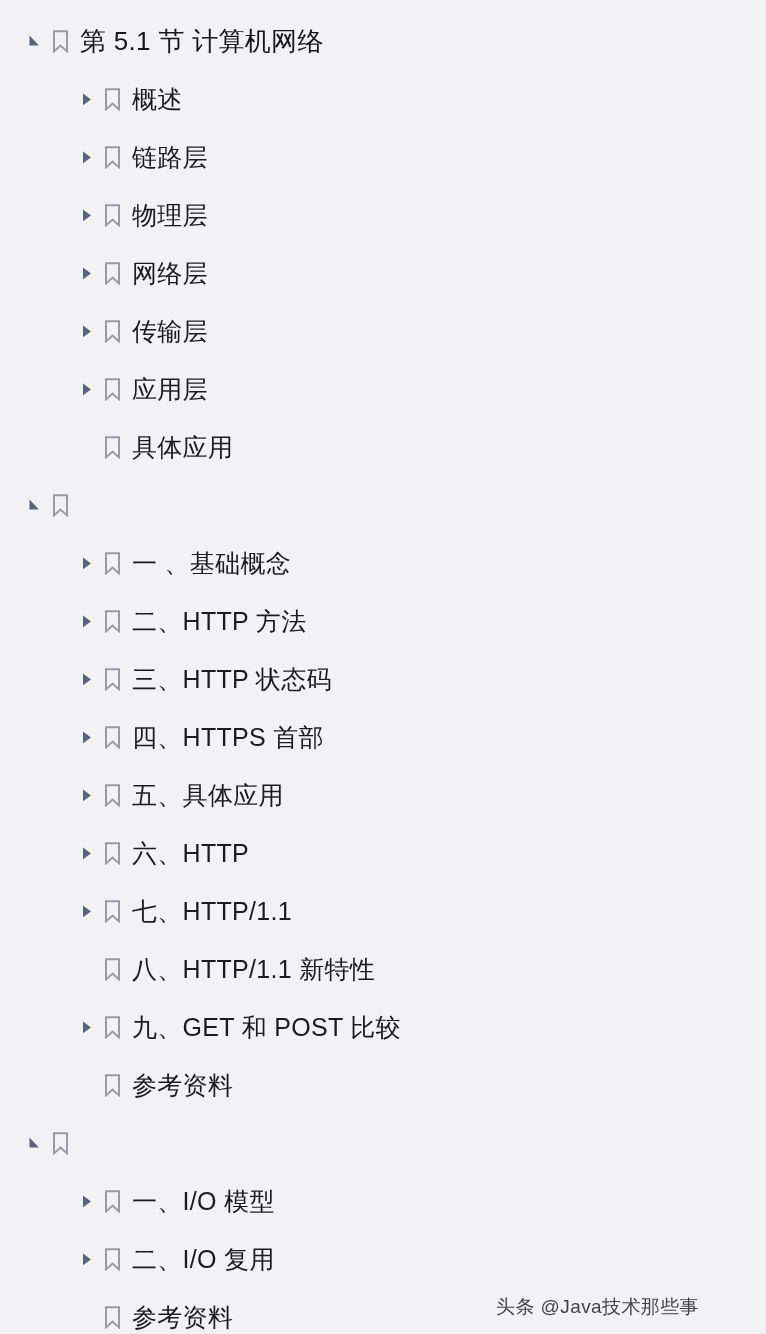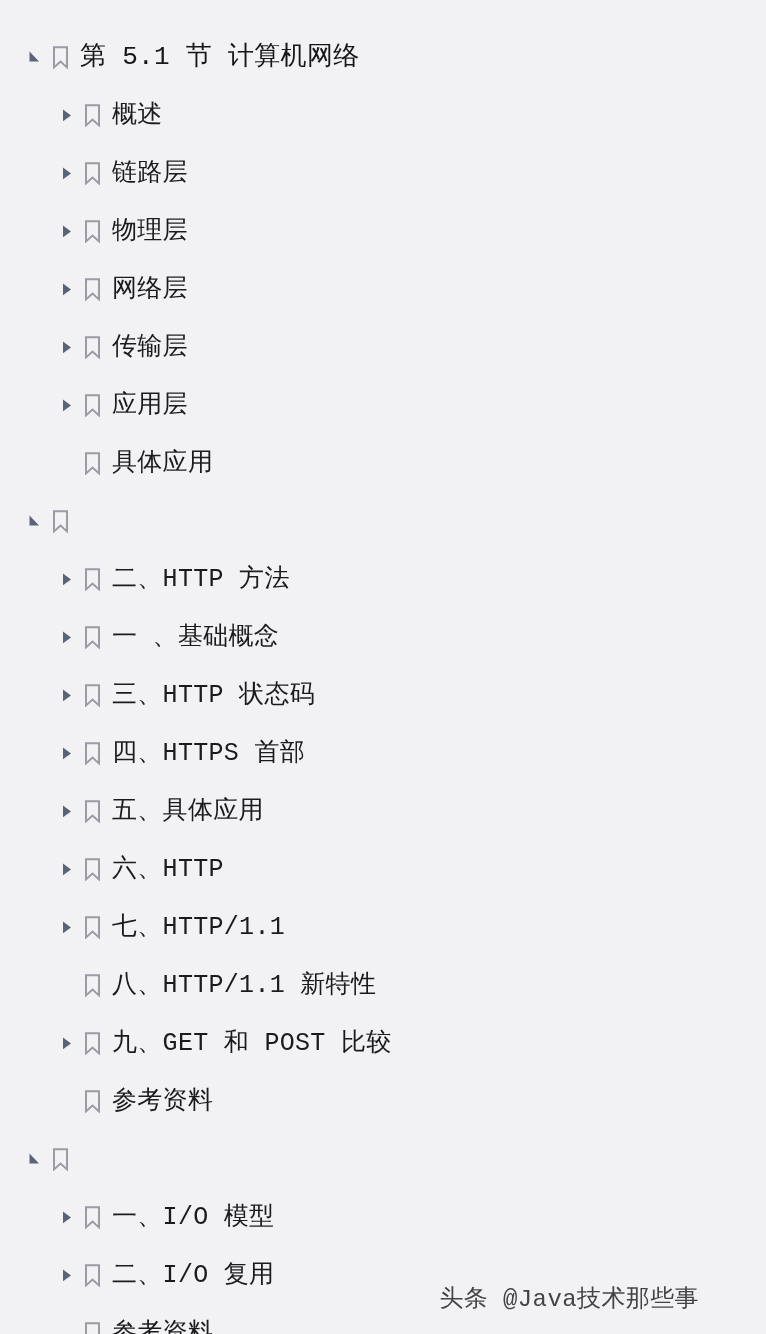--- a/index.html
+++ b/index.html
@@ -14,36 +14,35 @@
     font-family: "Liberation Sans", "DejaVu Sans", sans-serif;
     overflow: hidden;
     position: relative;
   }
 
   #outline-panel {
     position: relative;
     width: 711px;
     height: 1334px;
     background: #f2f2f4;
-    padding-top: 28px;
+    padding-top: 12px;
     box-sizing: border-box;
-    font-family: Liberation Mono, monospace;
   }
 
   .outline-row {
     display: flex;
     align-items: center;
     height: 58px;
     box-sizing: border-box;
     white-space: nowrap;
   }
 
   
   .level-0 { padding-left: 26px; }
-  .level-1 { padding-left: 58px; }
+  .level-1 { padding-left: 58px; margin-left: 20px; }
 
   
   .twisty {
     width: 22px;
     min-width: 22px;
     height: 20px;
     position: relative;
     display: inline-block;
   }
   .twisty svg {
@@ -78,22 +77,22 @@
   }
 
   .level-0 .row-label {
     font-size: 26px;
     color: #17171b;
   }
 
   .watermark {
     position: absolute;
     right: 12px;
-    bottom: 20px;
-    font-size: 24px;
+    bottom: 14px;
+    font-size: 19px;
     color: #2a2a30;
     opacity: 0.88;
     letter-spacing: 0.4px;
     white-space: nowrap;
   }
 </style>
 </head>
 <body>
 
 <div id="outline-panel">
@@ -214,34 +213,34 @@
         <span class="twisty">
           <svg width="14" height="15" viewBox="0 0 14 15">
             <path d="M3 1.5 L11 7.4 L3 13.3 Z" fill="#5a6478"></path>
           </svg>
         </span>
         <span class="bm-icon">
           <svg width="19" height="23" viewBox="0 0 19 23">
             <path d="M3 1.2 H16 V21.4 L9.5 15.6 L3 21.4 Z" fill="none" stroke="#9b9ba5" stroke-width="2" stroke-linejoin="miter"></path>
           </svg>
         </span>
+        <span class="row-label">一 、基础概念</span>
+      </div>
+      <div class="outline-row level-1">
+        <span class="twisty">
+          <svg width="14" height="15" viewBox="0 0 14 15">
+            <path d="M3 1.5 L11 7.4 L3 13.3 Z" fill="#5a6478"></path>
+          </svg>
+        </span>
+        <span class="bm-icon">
+          <svg width="19" height="23" viewBox="0 0 19 23">
+            <path d="M3 1.2 H16 V21.4 L9.5 15.6 L3 21.4 Z" fill="none" stroke="#9b9ba5" stroke-width="2" stroke-linejoin="miter"></path>
+          </svg>
+        </span>
         <span class="row-label">二、HTTP 方法</span>
-      </div>
-      <div class="outline-row level-1">
-        <span class="twisty">
-          <svg width="14" height="15" viewBox="0 0 14 15">
-            <path d="M3 1.5 L11 7.4 L3 13.3 Z" fill="#5a6478"></path>
-          </svg>
-        </span>
-        <span class="bm-icon">
-          <svg width="19" height="23" viewBox="0 0 19 23">
-            <path d="M3 1.2 H16 V21.4 L9.5 15.6 L3 21.4 Z" fill="none" stroke="#9b9ba5" stroke-width="2" stroke-linejoin="miter"></path>
-          </svg>
-        </span>
-        <span class="row-label">一 、基础概念</span>
       </div>
       <div class="outline-row level-1">
         <span class="twisty">
           <svg width="14" height="15" viewBox="0 0 14 15">
             <path d="M3 1.5 L11 7.4 L3 13.3 Z" fill="#5a6478"></path>
           </svg>
         </span>
         <span class="bm-icon">
           <svg width="19" height="23" viewBox="0 0 19 23">
             <path d="M3 1.2 H16 V21.4 L9.5 15.6 L3 21.4 Z" fill="none" stroke="#9b9ba5" stroke-width="2" stroke-linejoin="miter"></path>

